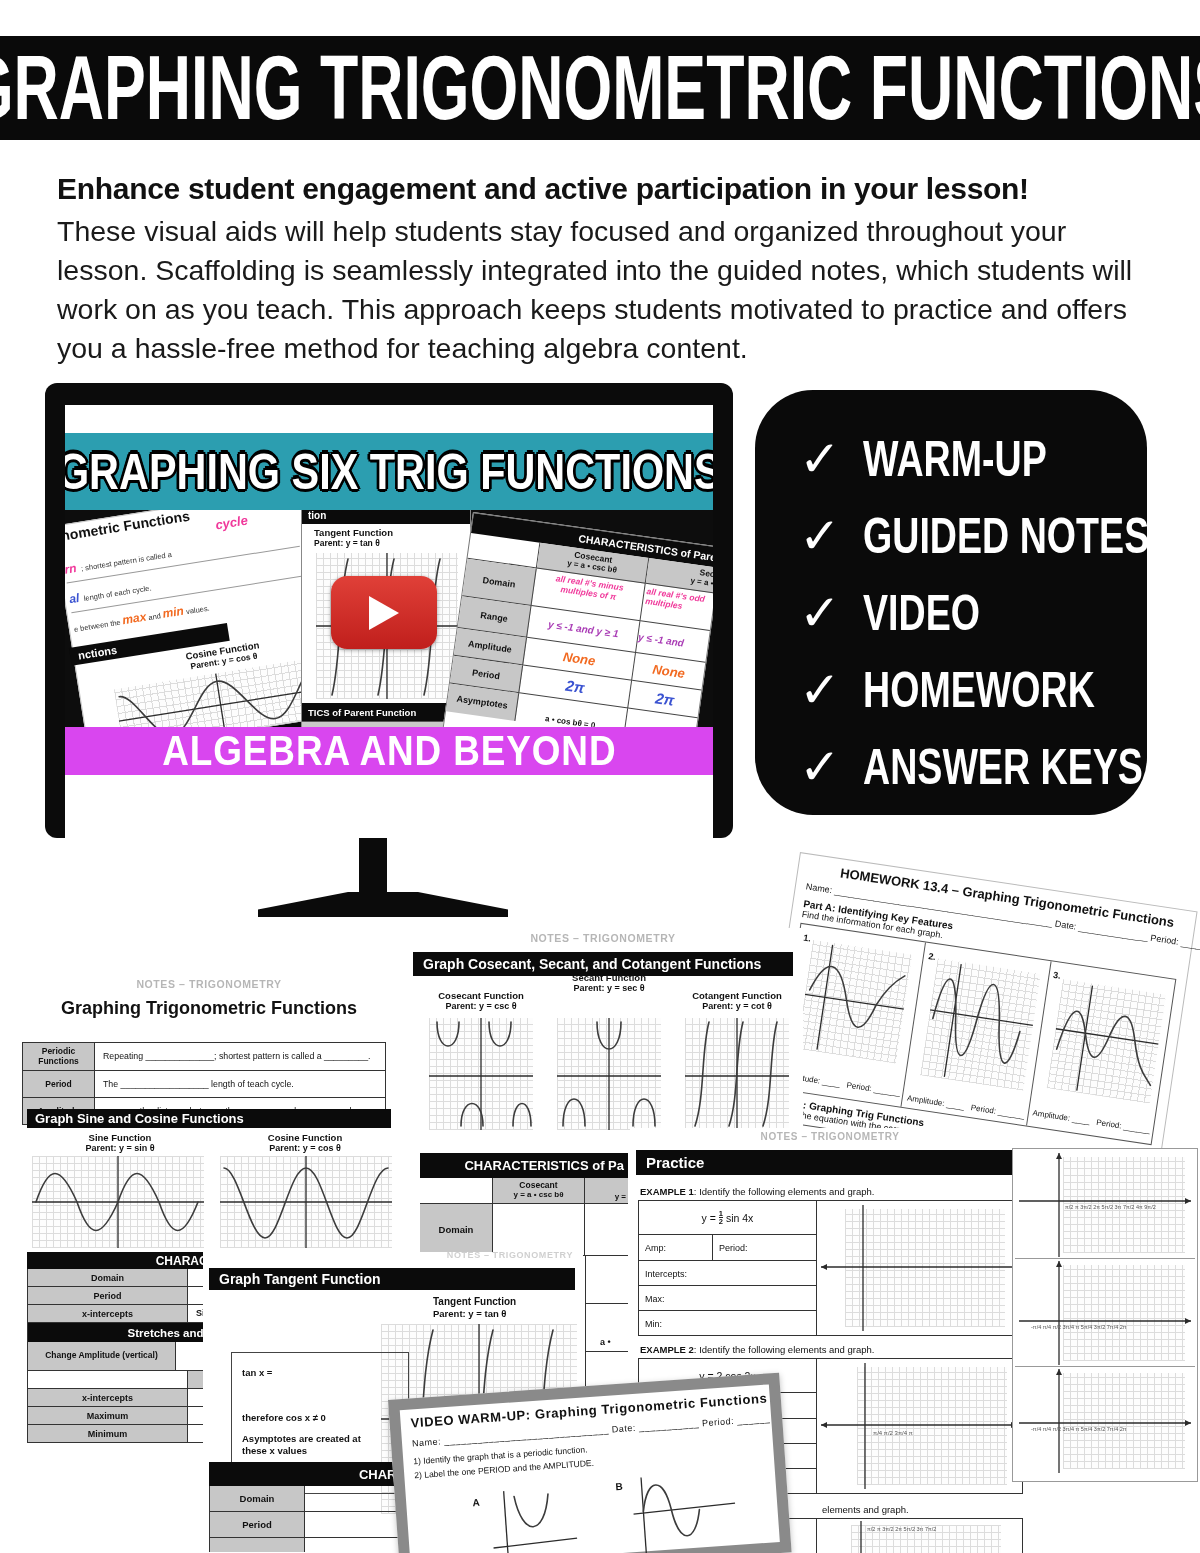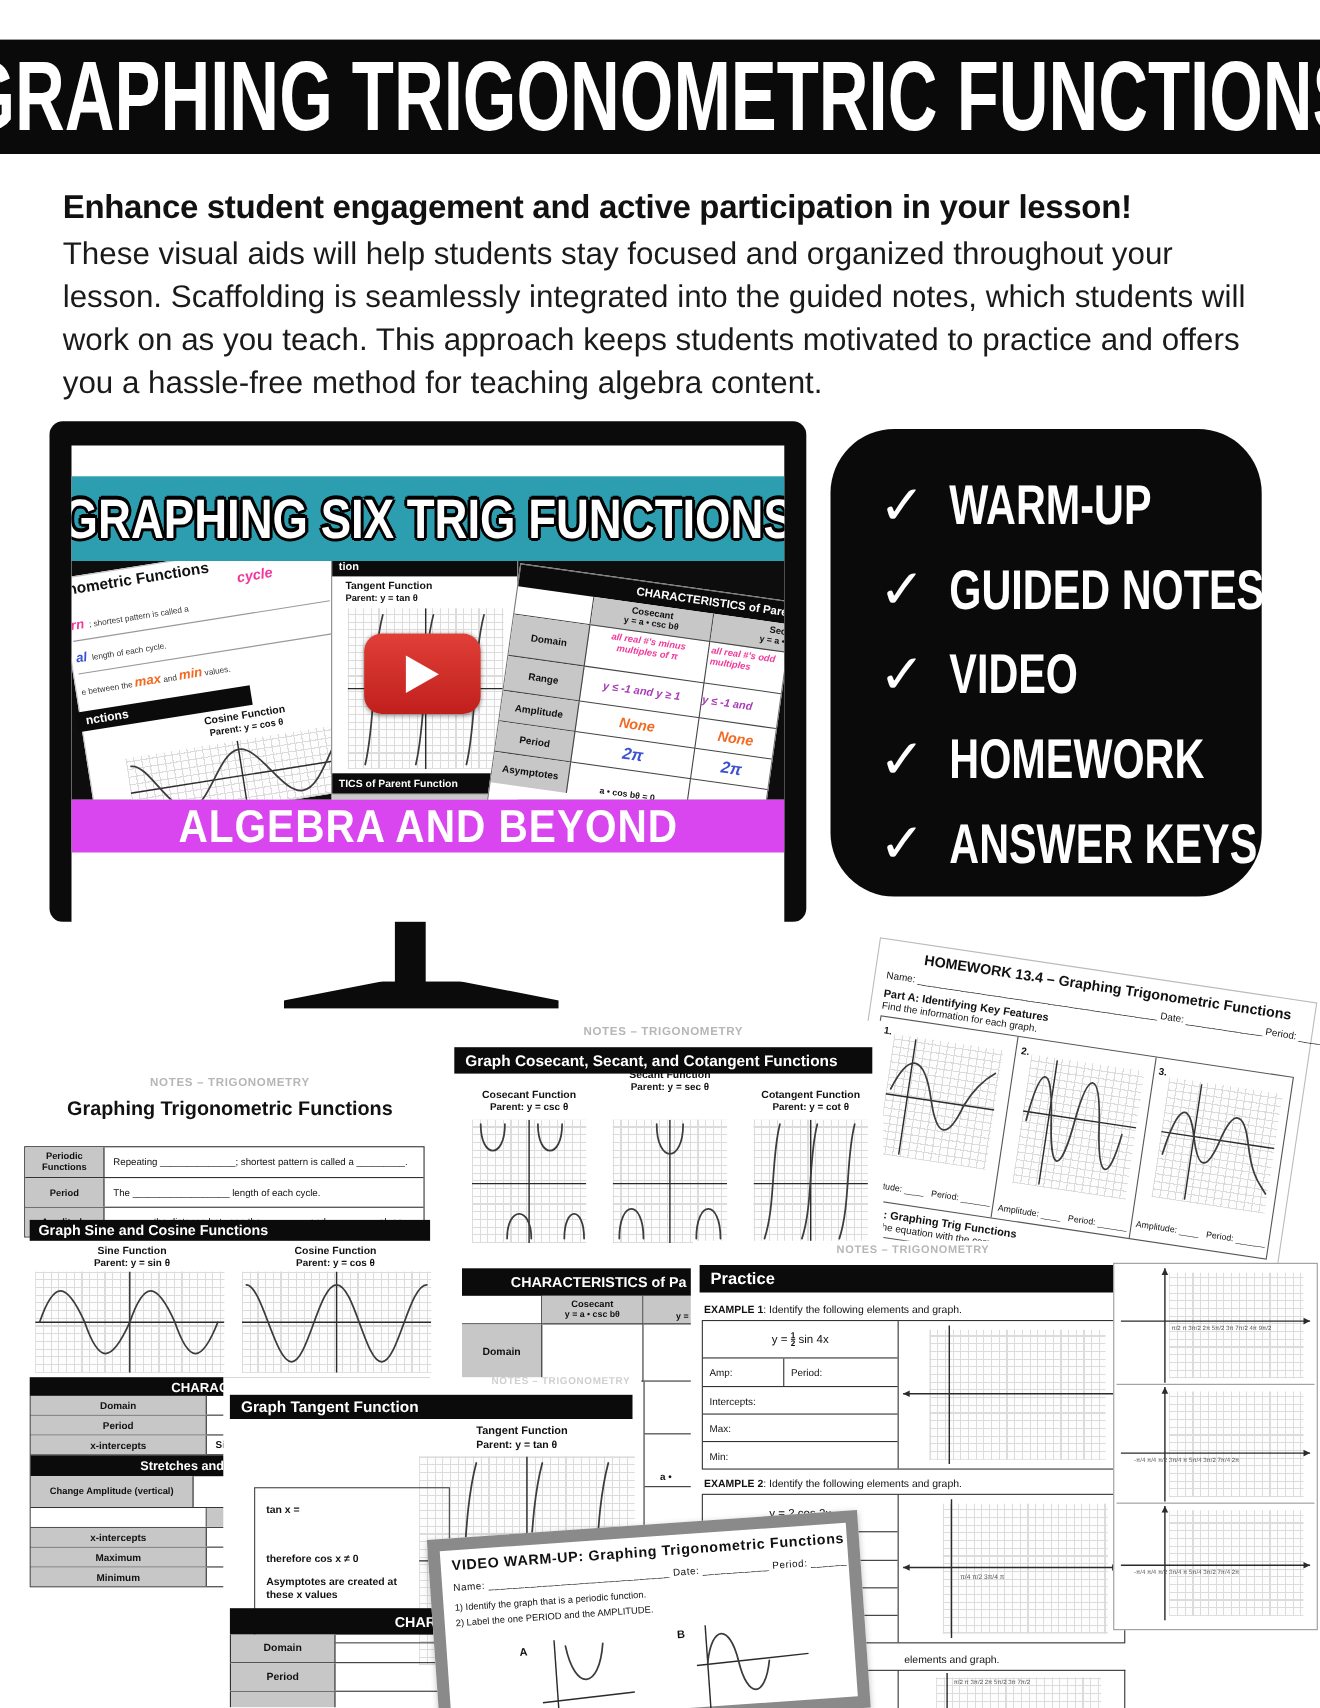--- a/index.html
+++ b/index.html
@@ -253,21 +253,21 @@
   <div class="sheet" style="left:20px;top:950px;width:378px;height:500px;border:none;z-index:2;">
     <div class="gray-head" style="position:absolute;left:0;top:28px;width:100%;text-align:center;font-size:10.5px;">NOTES – TRIGONOMETRY</div>
     <div class="b" style="position:absolute;left:0;top:48px;width:100%;text-align:center;font-size:18px;">Graphing Trigonometric Functions</div>
     <div class="abs" style="left:2px;top:73px;width:364px;border:1.5px solid #333;margin-top:19px;">
       <div style="display:flex;border-bottom:1px solid #333;">
         <div class="cell-label" style="width:72px;min-height:27px;font-size:8.5px;border-right:1.5px solid #333;line-height:1.1;">Periodic Functions</div>
         <div style="flex:1;font-size:8.8px;padding:8px 6px 4px 8px;">Repeating ______________; shortest pattern is called a _________.</div>
       </div>
       <div style="display:flex;border-bottom:1px solid #333;">
         <div class="cell-label" style="width:72px;min-height:26px;font-size:8.5px;border-right:1.5px solid #333;">Period</div>
-        <div style="flex:1;font-size:8.8px;padding:8px 6px 4px 8px;">The __________________ length of each cycle.</div>
+        <div style="flex:1;font-size:8.8px;padding:8px 6px 4px 8px;">The __________________ length of teach cycle.</div>
       </div>
       <div style="display:flex;">
         <div class="cell-label" style="width:72px;min-height:26px;font-size:8.5px;border-right:1.5px solid #333;">Amplitude</div>
         <div style="flex:1;font-size:8.8px;padding:8px 6px 4px 8px;">_______ the distance between the ________ and ________ values.</div>
       </div>
     </div>
     <div class="bar abs" style="left:7px;top:159px;width:364px;height:19px;padding-left:8px;">
       <span style="font-size:13px;">Graph Sine and Cosine Functions</span>
     </div>
     <div class="abs b" style="left:20px;top:182px;width:160px;text-align:center;line-height:1.2;">

